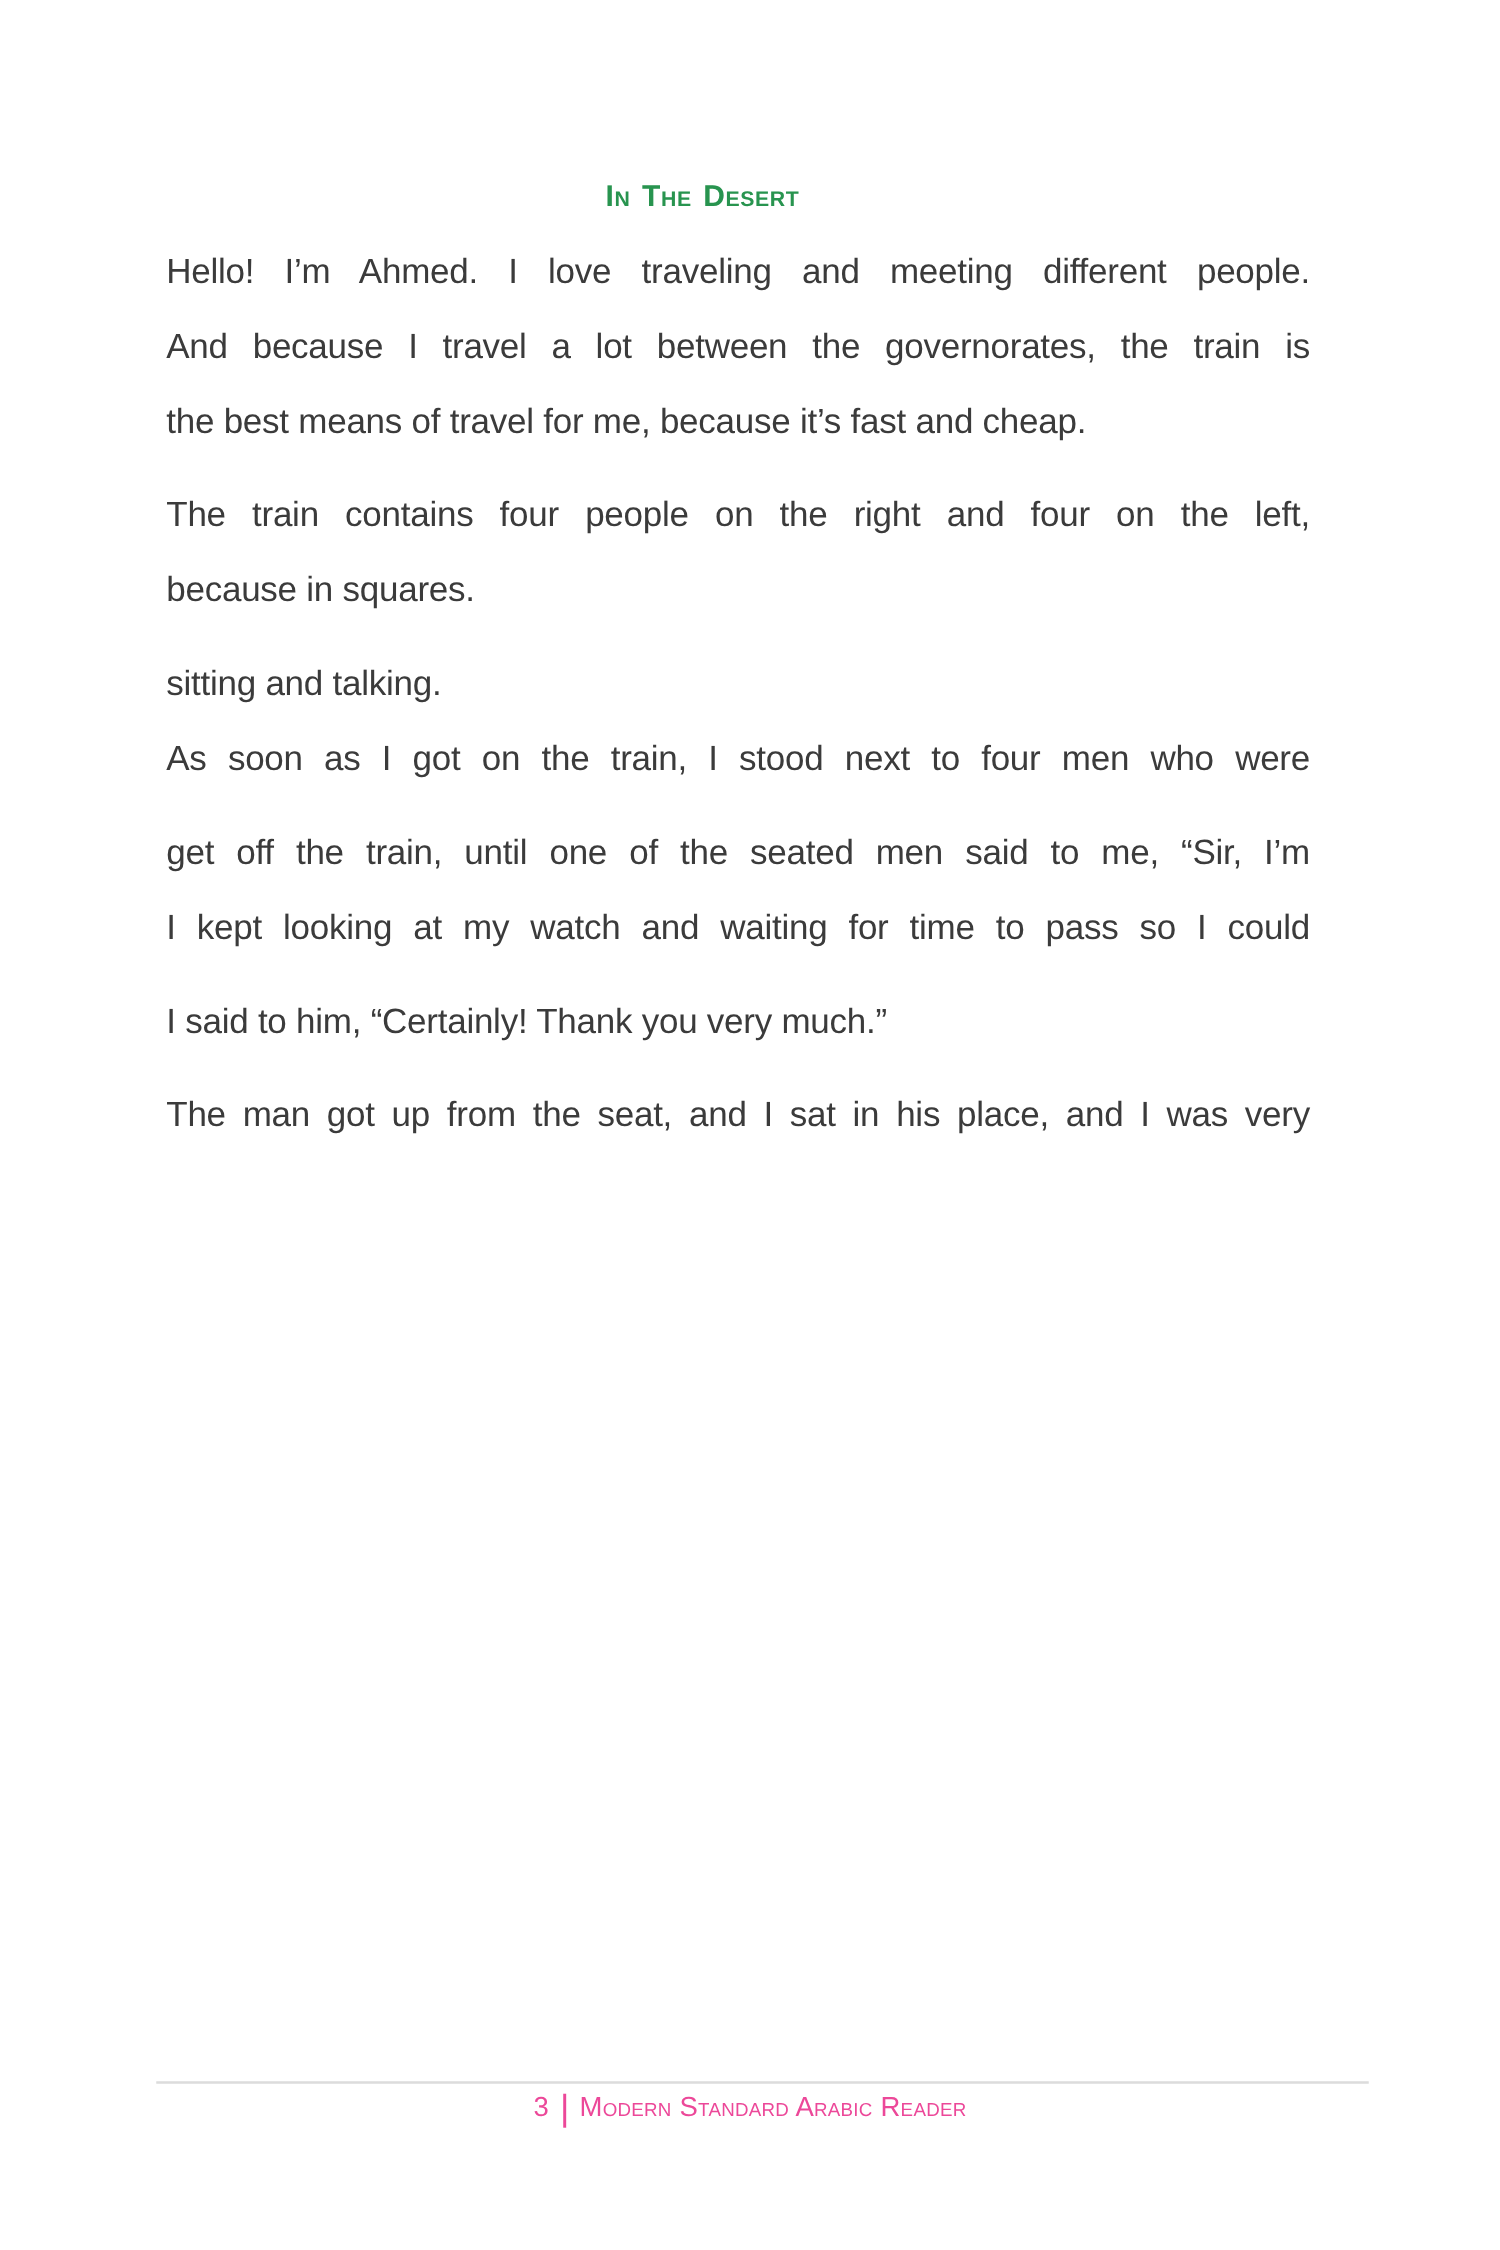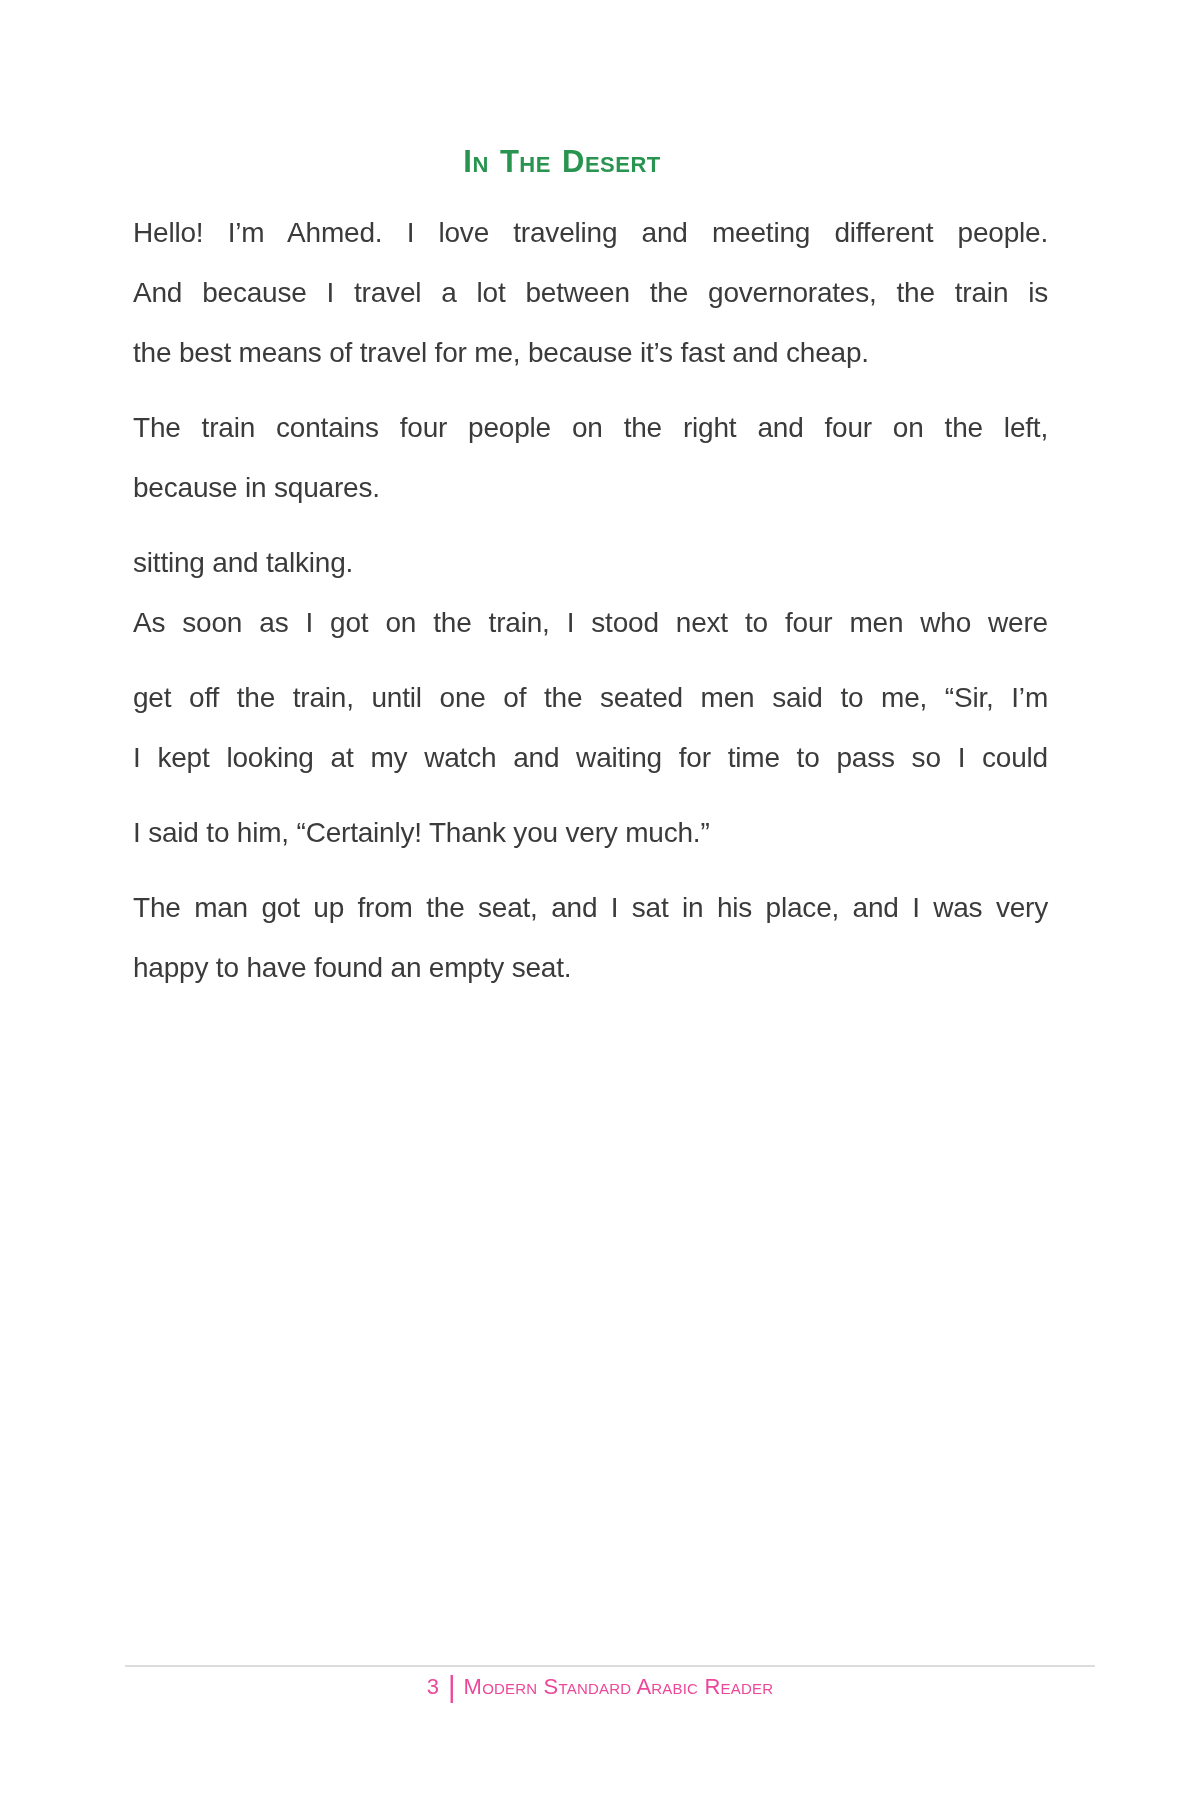--- a/index.html
+++ b/index.html
@@ -13,26 +13,26 @@
   .page {
     position: absolute; left: 0; top: 0;
     width: 1200px; height: 1800px;
     background: #ffffff;
   }
   .title {
     position: absolute; top: 144px; left: 0; width: 1124px;
     text-align: center;
     font-variant: small-caps;
     font-weight: bold;
-    font-size: 31px;
+    font-size: 24px;
     letter-spacing: 0.5px;
     word-spacing: 2px;
   }
   .content {
-    position: absolute; top: 203px; left: 133px; width: 915px;
+    position: absolute; top: 187px; left: 133px; width: 915px;
     color: #3b3b3b;
     font-size: 28px;
     letter-spacing: -0.2px;
   }
   .para { margin: 0 0 15px 0; }
   .line {
     height: 60px; line-height: 60px;
     text-align: justify;
     text-align-last: justify;
     white-space: nowrap;
@@ -86,21 +86,20 @@
       </div>
       <div class="para">
         <div class="line">get off the train, until one of the seated men said to me, “Sir, I’m</div>
         <div class="line">I kept looking at my watch and waiting for time to pass so I could</div>
       </div>
       <div class="para">
         <div class="line last">I said to him, “Certainly! Thank you very much.”</div>
       </div>
       <div class="para">
         <div class="line">The man got up from the seat, and I sat in his place, and I was very</div>
-        <div class="line last">happy to have found an empty seat.</div>
       </div>
     </div>
 
   <div class="footer-divider" style="background: rgb(220, 220, 220);"></div>
 
   <div class="footer">
     <span class="num">3</span><span class="sep">|</span><span class="book">Modern Standard Arabic Reader</span>
   </div>
 
 </div>

